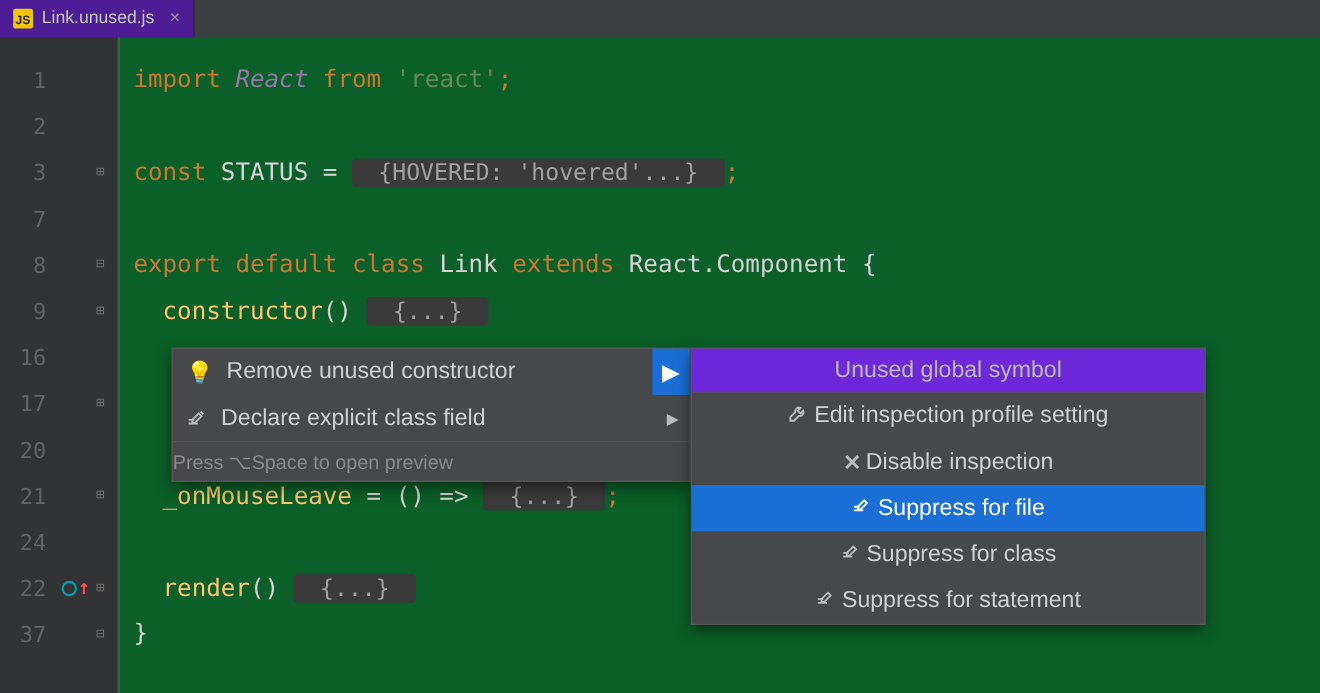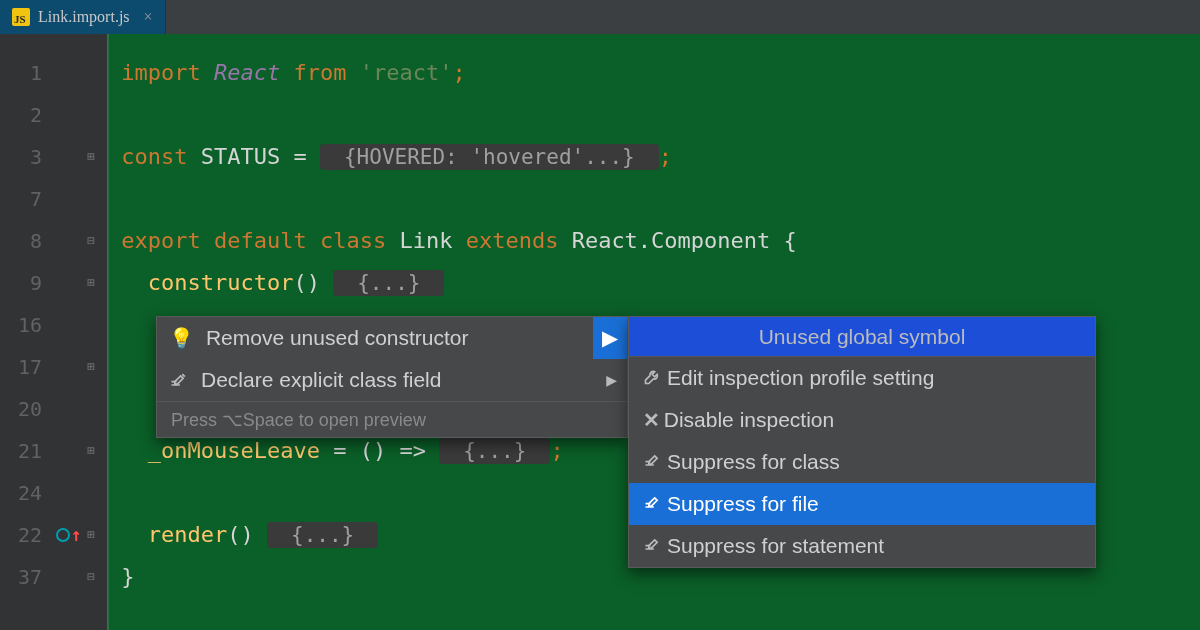--- a/index.html
+++ b/index.html
@@ -15,23 +15,23 @@
     height: 34px;
     background: #3c3f41;
     display: flex;
     align-items: stretch;
   }
   .tab {
     display: flex;
     align-items: center;
     gap: 8px;
     padding: 0 12px;
-    background: #0c4a6e;
+    background: #4c1d95;
     color: #c8c8c8;
-    font-family: Liberation Serif, serif;
+    font-family: Liberation Sans, sans-serif;
     font-size: 16px;
     border-right: 1px solid #2b2d2e;
   }
   .js-icon {
     width: 18px; height: 18px;
     background: #f1c40f;
     color: #2b2b2b;
     font-size: 11px;
     font-weight: bold;
     display: flex;
@@ -129,66 +129,66 @@
     position:relative;
   }
   .popup1 .row .arrow { margin-left:auto; font-size:14px; color:#bbb;}
   .row.sel .arrow-box {
     position:absolute; right:0; top:0; bottom:0; width:34px;
     background:#1a6fd6; display:flex; align-items:center; justify-content:center;
     color:#fff;
   }
   .popup1 .hint {
     height: 36px; line-height:36px;
-    padding-left: 14px;
     color: #8a8a8a; font-size: 18px;
     border-top: 1px solid #555;
   }
   .bulb { color:#f4bc42; font-size:20px;}
   .pencil-line { display:inline-flex; align-items:center; gap:0;}
   .pencil-line svg { width:20px; height:20px; }
   .popup2 {
     position: absolute;
     left: 628px; top: 316px;
     width: 468px;
     background: #46484a;
     border: 1px solid #5a5a5a;
     box-shadow: 0 6px 14px rgba(0,0,0,0.5);
     font-family: -apple-system,"Segoe UI",sans-serif;
     font-size: 21px;
     color: #d0d0d0;
   }
   .popup2 .head {
     height: 40px; line-height:40px;
     text-align:center;
-    background: #1d4ed8;
+    background: #6d28d9;
     color: #bcbcbc;
     border-bottom:1px solid #555;
   }
   .popup2 .row {
     display:flex; align-items:center;
     height: 42px;
     padding: 0 14px;
     gap: 4px;
+    justify-content: center;
   }
   .popup2 .row.sel {
     background: #1a6fd6;
     color: #fff;
   }
   .wrench svg, .pencil svg { width:20px; height:20px; }
   .x-icon { font-size:20px; color:#bbb; font-weight:bold;}
   .row.sel .x-icon, .row.sel svg { color:#fff; }
 </style>
 </head>
 <body>
 
 <div class="tab-bar">
   <div class="tab">
     <span class="js-icon">JS</span>
-    <span>Link.import.js</span>
+    <span>Link.unused.js</span>
     <span class="tab-close">×</span>
   </div>
 </div>
 
 <div class="editor">
 
   <div class="gutter">
     <div class="ln">1</div>
     <div class="ln">2</div>
     <div class="ln">3</div>
@@ -281,34 +281,34 @@
   <div class="row">
     <span class="wrench"><svg viewBox="0 0 24 24" fill="none" stroke="#bbb" stroke-width="2">
           <path d="M14 7a4 4 0 0 0-5.6 4.6L3 17v4h4l5.4-5.4A4 4 0 0 0 17 10l-3 3-3-3 3-3z"></path>
         </svg></span>
     <span>Edit inspection profile setting</span>
   </div>
   <div class="row">
     <span class="x-icon">✕</span>
     <span>Disable inspection</span>
   </div>
-  <div class="row">
-    <span class="pencil"><svg viewBox="0 0 24 24" fill="none" stroke="#bbb" stroke-width="2">
-          <path d="M3 18h10M3 14h6"></path>
-          <path d="M14 7l3 3-7 7H7v-3l7-7z"></path>
-        </svg></span>
-    <span>Suppress for class</span>
-  </div>
   <div class="row sel">
     <span class="pencil"><svg viewBox="0 0 24 24" fill="none" stroke="#fff" stroke-width="2">
           <path d="M3 18h10M3 14h6"></path>
           <path d="M14 7l3 3-7 7H7v-3l7-7z"></path>
         </svg></span>
     <span>Suppress for file</span>
   </div>
   <div class="row">
     <span class="pencil"><svg viewBox="0 0 24 24" fill="none" stroke="#bbb" stroke-width="2">
           <path d="M3 18h10M3 14h6"></path>
           <path d="M14 7l3 3-7 7H7v-3l7-7z"></path>
         </svg></span>
+    <span>Suppress for class</span>
+  </div>
+  <div class="row">
+    <span class="pencil"><svg viewBox="0 0 24 24" fill="none" stroke="#bbb" stroke-width="2">
+          <path d="M3 18h10M3 14h6"></path>
+          <path d="M14 7l3 3-7 7H7v-3l7-7z"></path>
+        </svg></span>
     <span>Suppress for statement</span>
   </div>
 </div>
 
 </body></html>

